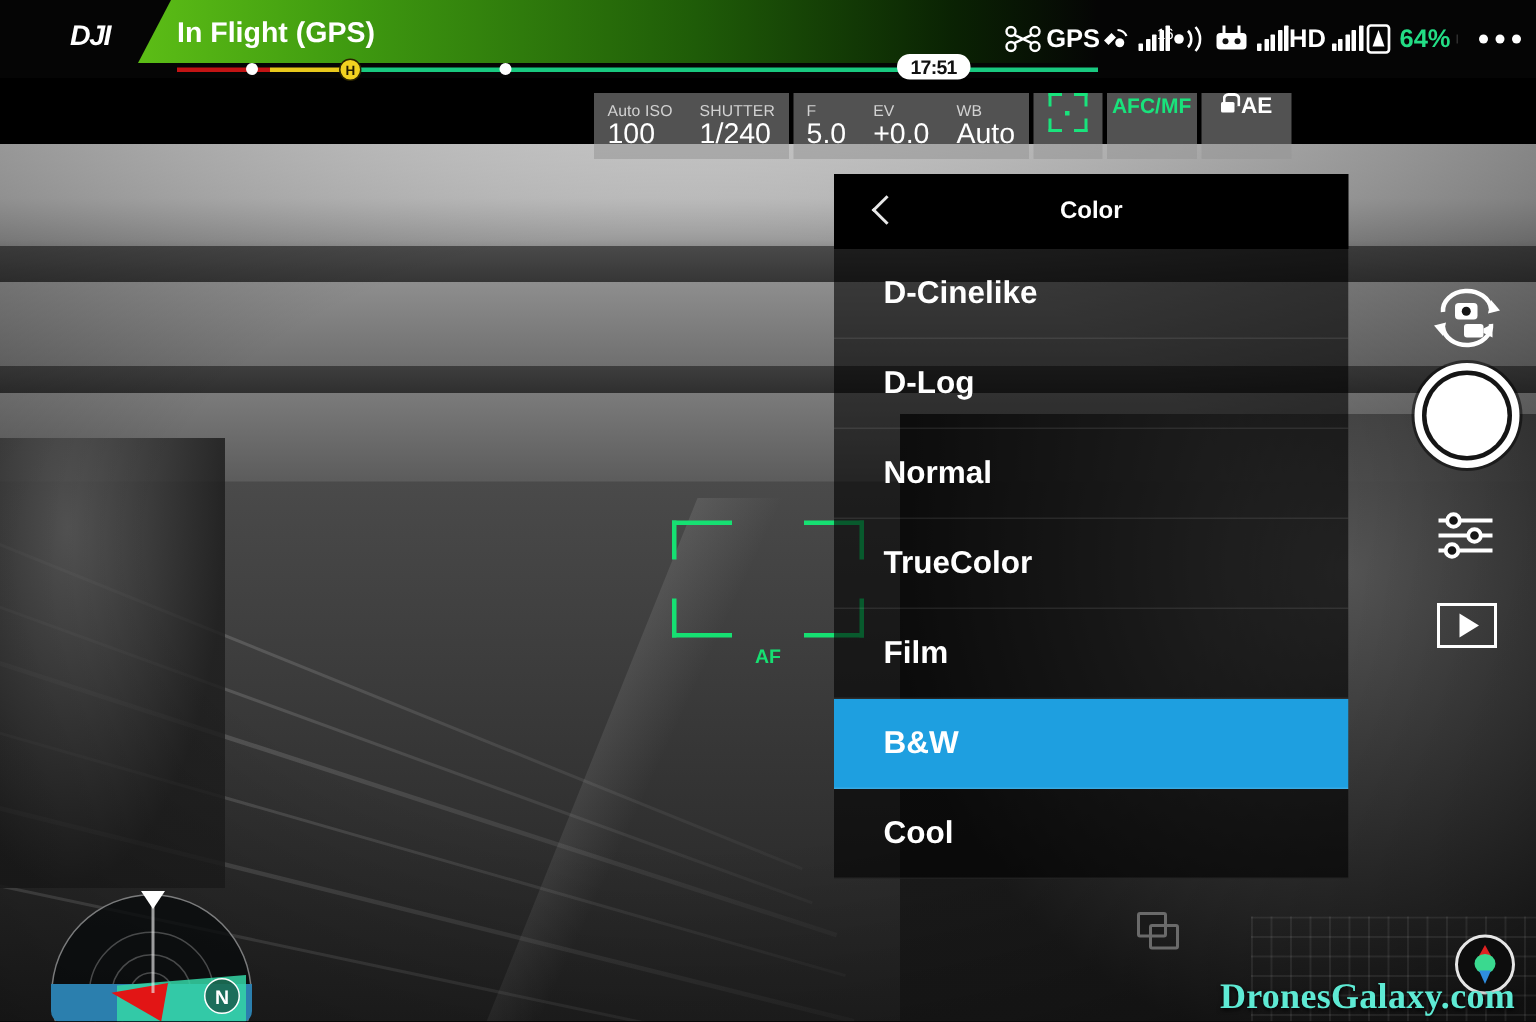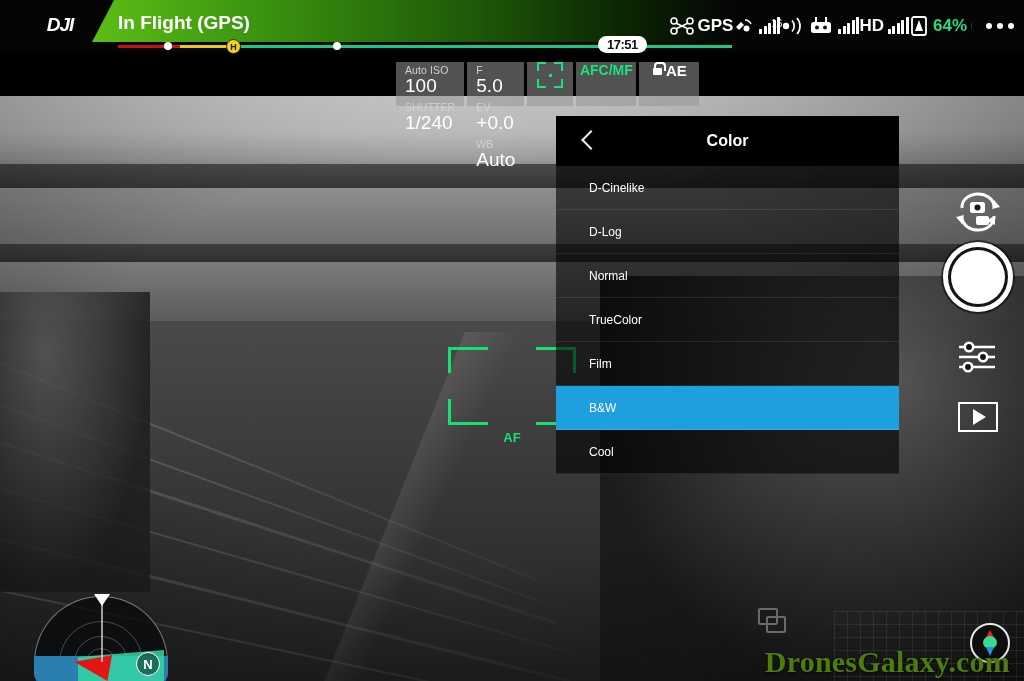--- a/index.html
+++ b/index.html
@@ -109,21 +109,21 @@
   .bars i:nth-child(1){height:5px;} .bars i:nth-child(2){height:8px;}
   .bars i:nth-child(3){height:11px;} .bars i:nth-child(4){height:14px;}
   .bars i:nth-child(5){height:17px;}
   .dots-menu { display:flex; gap:5px; padding-left:14px; border-left:1px solid #2e2e2e; margin-left:4px; }
   .dots-menu span { width:6px; height:6px; border-radius:50%; background:#fff; }
 
   
   .cambar { position:absolute; left:396px; top:62px; height:44px; display:flex; align-items:stretch; z-index:38; }
   .cam-group {
     background:rgba(150,150,150,0.55);
-    display:flex; align-items:stretch; margin-right:3px;flex-direction:column;
+    display:flex; align-items:stretch; margin-right:3px;
   }
   .cam-cell {
     display:flex; flex-direction:column; justify-content:center;
     padding:2px 9px 3px; min-width:34px;
   }
   .cam-label { color:#d2d2d2; font-size:10.5px; line-height:12px; letter-spacing:.1px; }
   .cam-value { color:#fff; font-size:19px; font-weight:normal; line-height:20px; }
   .cam-btn {
     width:46px; background:rgba(150,150,150,0.55);
     display:flex; align-items:flex-start; justify-content:center; margin-right:3px;
@@ -199,25 +199,25 @@
   .panel-back {
     position:absolute; left:22px; top:14px; width:20px; height:20px;
   }
   .panel-back::before {
     content:""; position:absolute; left:6px; top:3px; width:12px; height:12px;
     border-left:2.5px solid #e8e8e8; border-bottom:2.5px solid #e8e8e8;
     transform:rotate(45deg);
   }
   .panel-list { height:515px; overflow:hidden; }
   .p-item {
-    height:44px; display:flex; align-items:center;
+    height:60px; display:flex; align-items:center;
     padding-left:33px;
     background:rgba(0,0,0,0.60);
     border-bottom:1px solid rgba(255,255,255,0.09);
-    color:#fff; font-size:12px; font-weight:normal;
+    color:#fff; font-size:21px; font-weight:bold;
   }
   .p-item.sel { background:#1e9fe0; border-bottom-color:rgba(255,255,255,0.12); }
 
   
   .radar { position:absolute; left:26px; top:592px; width:150px; height:89px; z-index:30; overflow:hidden; }
   .radar-disc {
     position:absolute; left:8px; top:4px; width:134px; height:134px;
     border-radius:50%; background:rgba(8,10,12,0.78);
     border:1.5px solid rgba(215,215,215,0.55);
   }
@@ -283,22 +283,22 @@
     border-top:9px solid #2f8ee0;
   }
   .grid-overlay {
     position:absolute; right:0; bottom:0; width:190px; height:70px; z-index:31;
     background-image:linear-gradient(rgba(255,255,255,.07) 1px,transparent 1px),
                      linear-gradient(90deg,rgba(255,255,255,.07) 1px,transparent 1px);
     background-size:13px 13px;
   }
   .watermark {
     position:absolute; right:14px; bottom:2px; z-index:50;
-    color:#4d7c0f; font-family:"Liberation Serif", serif;
-    font-size:30px; font-weight:bold; letter-spacing:.2px;
+    color:#5eead4; font-family:"Liberation Serif", serif;
+    font-size:24px; font-weight:bold; letter-spacing:.2px;
     text-shadow:0 1px 3px rgba(0,0,0,.9);
   }
   .left-black { position:absolute; left:0; top:52px; width:396px; height:44px; background:#000; z-index:36; }
   .right-black { position:absolute; left:899px; top:62px; width:125px; height:34px; background:#000; z-index:36; }
 </style>
 </head>
 <body>
 
 <div id="app">
 

